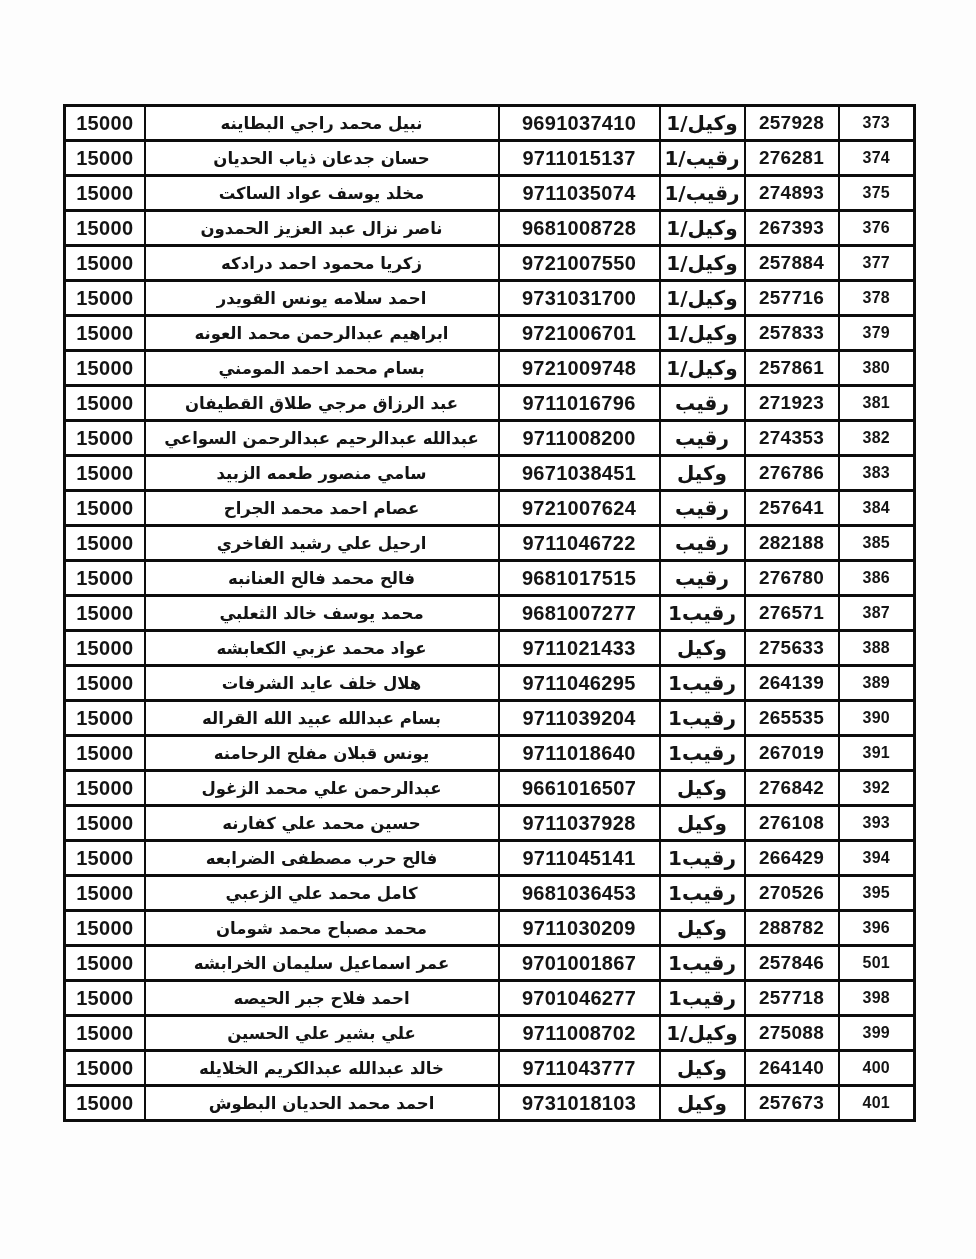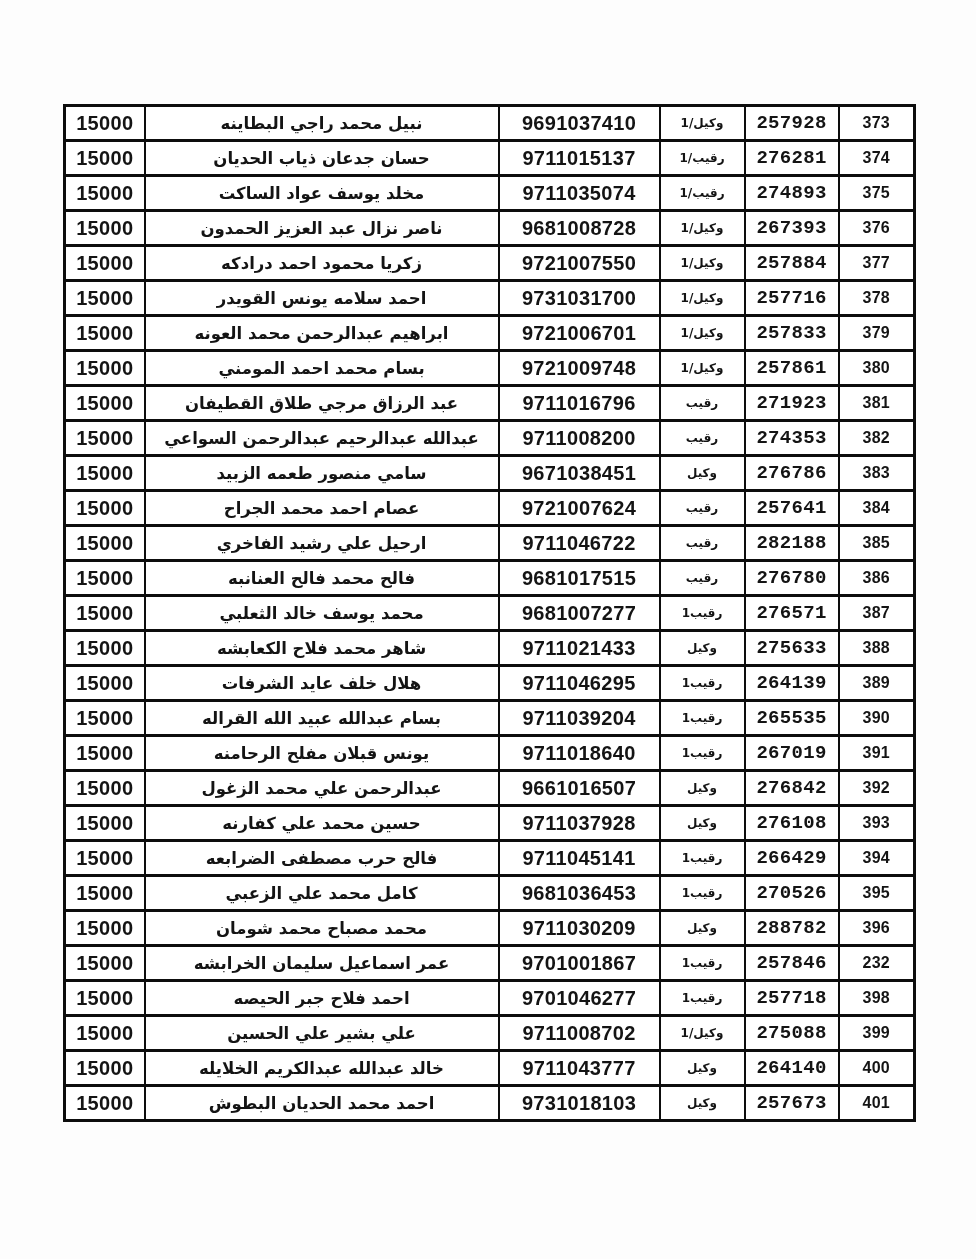--- a/index.html
+++ b/index.html
@@ -54,28 +54,28 @@
 
   td.num {
     direction: ltr;
     font-family: "Liberation Sans", "DejaVu Sans", sans-serif;
     font-weight: 700;
     font-size: 20px;
     letter-spacing: 0.3px;
   }
 
   td.serial-cell { font-size: 16px; }
-  td.ref-cell    { font-size: 19px; font-family: Liberation Mono, monospace; }
+  td.ref-cell    { font-size: 19px; }
   td.id-cell     { font-size: 20px; margin-left: 8px; }
   td.amount-cell { font-size: 20px; }
 
   td.rank-cell {
     font-family: "DejaVu Sans", sans-serif;
     font-weight: 700;
-    font-size: 12px;
+    font-size: 20px;
     margin-left: 36px;
   }
 
   td.name-cell {
     font-family: "DejaVu Sans", sans-serif;
     font-weight: 700;
     font-size: 16.5px;
     margin-left: 44px;
   }
 </style>
@@ -211,21 +211,21 @@
       <td class="rank-cell">رقيب1</td>
       <td class="num id-cell">9681007277</td>
       <td class="name-cell">محمد يوسف خالد الثعلبي</td>
       <td class="num amount-cell">15000</td>
     </tr>
         <tr>
       <td class="num serial-cell">388</td>
       <td class="num ref-cell">275633</td>
       <td class="rank-cell">وكيل</td>
       <td class="num id-cell">9711021433</td>
-      <td class="name-cell">شاهر محمد فلاح الكعابشه</td>
+      <td class="name-cell">عواد محمد عزبي الكعابشه</td>
       <td class="num amount-cell">15000</td>
     </tr>
         <tr>
       <td class="num serial-cell">389</td>
       <td class="num ref-cell">264139</td>
       <td class="rank-cell">رقيب1</td>
       <td class="num id-cell">9711046295</td>
       <td class="name-cell">هلال خلف عايد الشرفات</td>
       <td class="num amount-cell">15000</td>
     </tr>
@@ -279,21 +279,21 @@
     </tr>
         <tr>
       <td class="num serial-cell">396</td>
       <td class="num ref-cell">288782</td>
       <td class="rank-cell">وكيل</td>
       <td class="num id-cell">9711030209</td>
       <td class="name-cell">محمد مصباح محمد شومان</td>
       <td class="num amount-cell">15000</td>
     </tr>
         <tr>
-      <td class="num serial-cell">232</td>
+      <td class="num serial-cell">501</td>
       <td class="num ref-cell">257846</td>
       <td class="rank-cell">رقيب1</td>
       <td class="num id-cell">9701001867</td>
       <td class="name-cell">عمر اسماعيل سليمان الخرابشه</td>
       <td class="num amount-cell">15000</td>
     </tr>
         <tr>
       <td class="num serial-cell">398</td>
       <td class="num ref-cell">257718</td>
       <td class="rank-cell">رقيب1</td>

